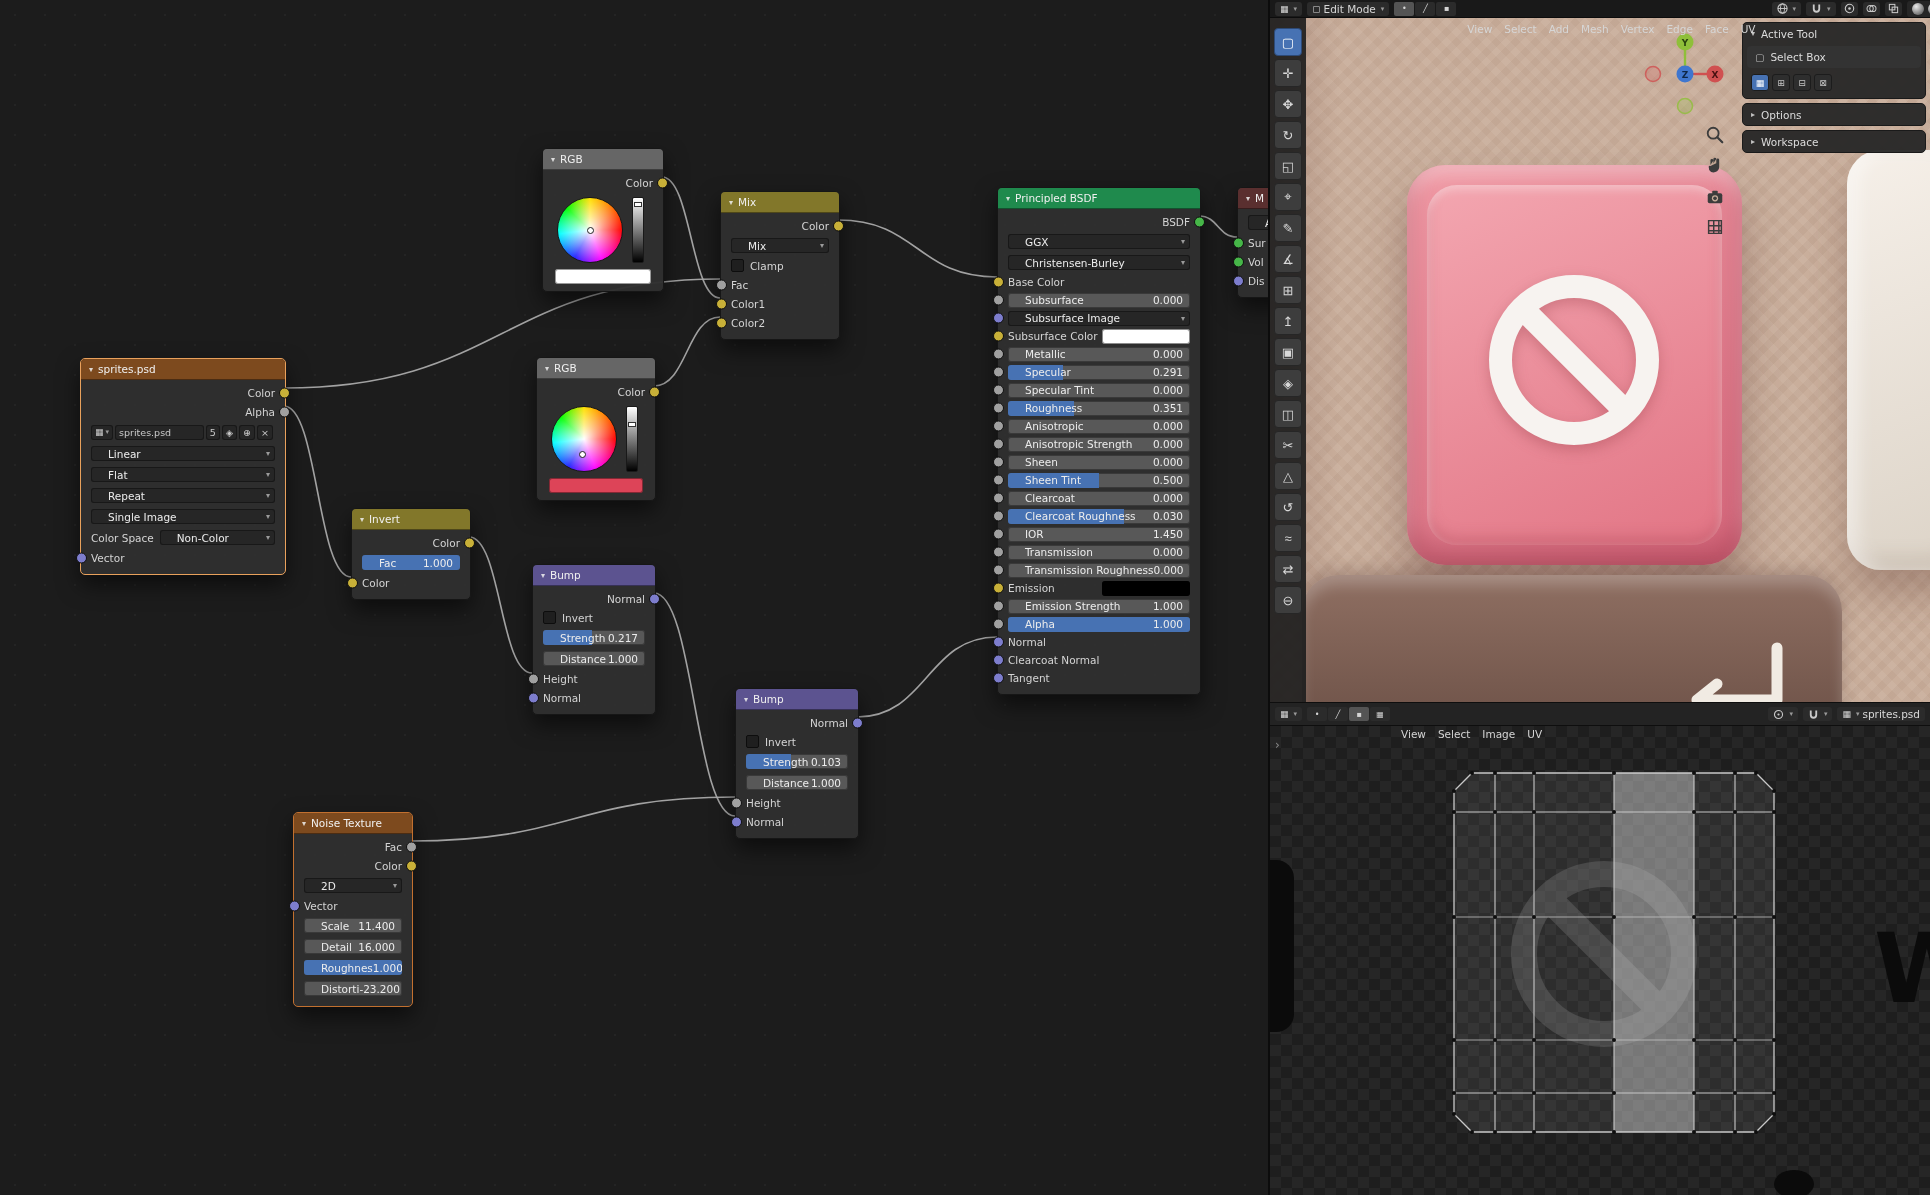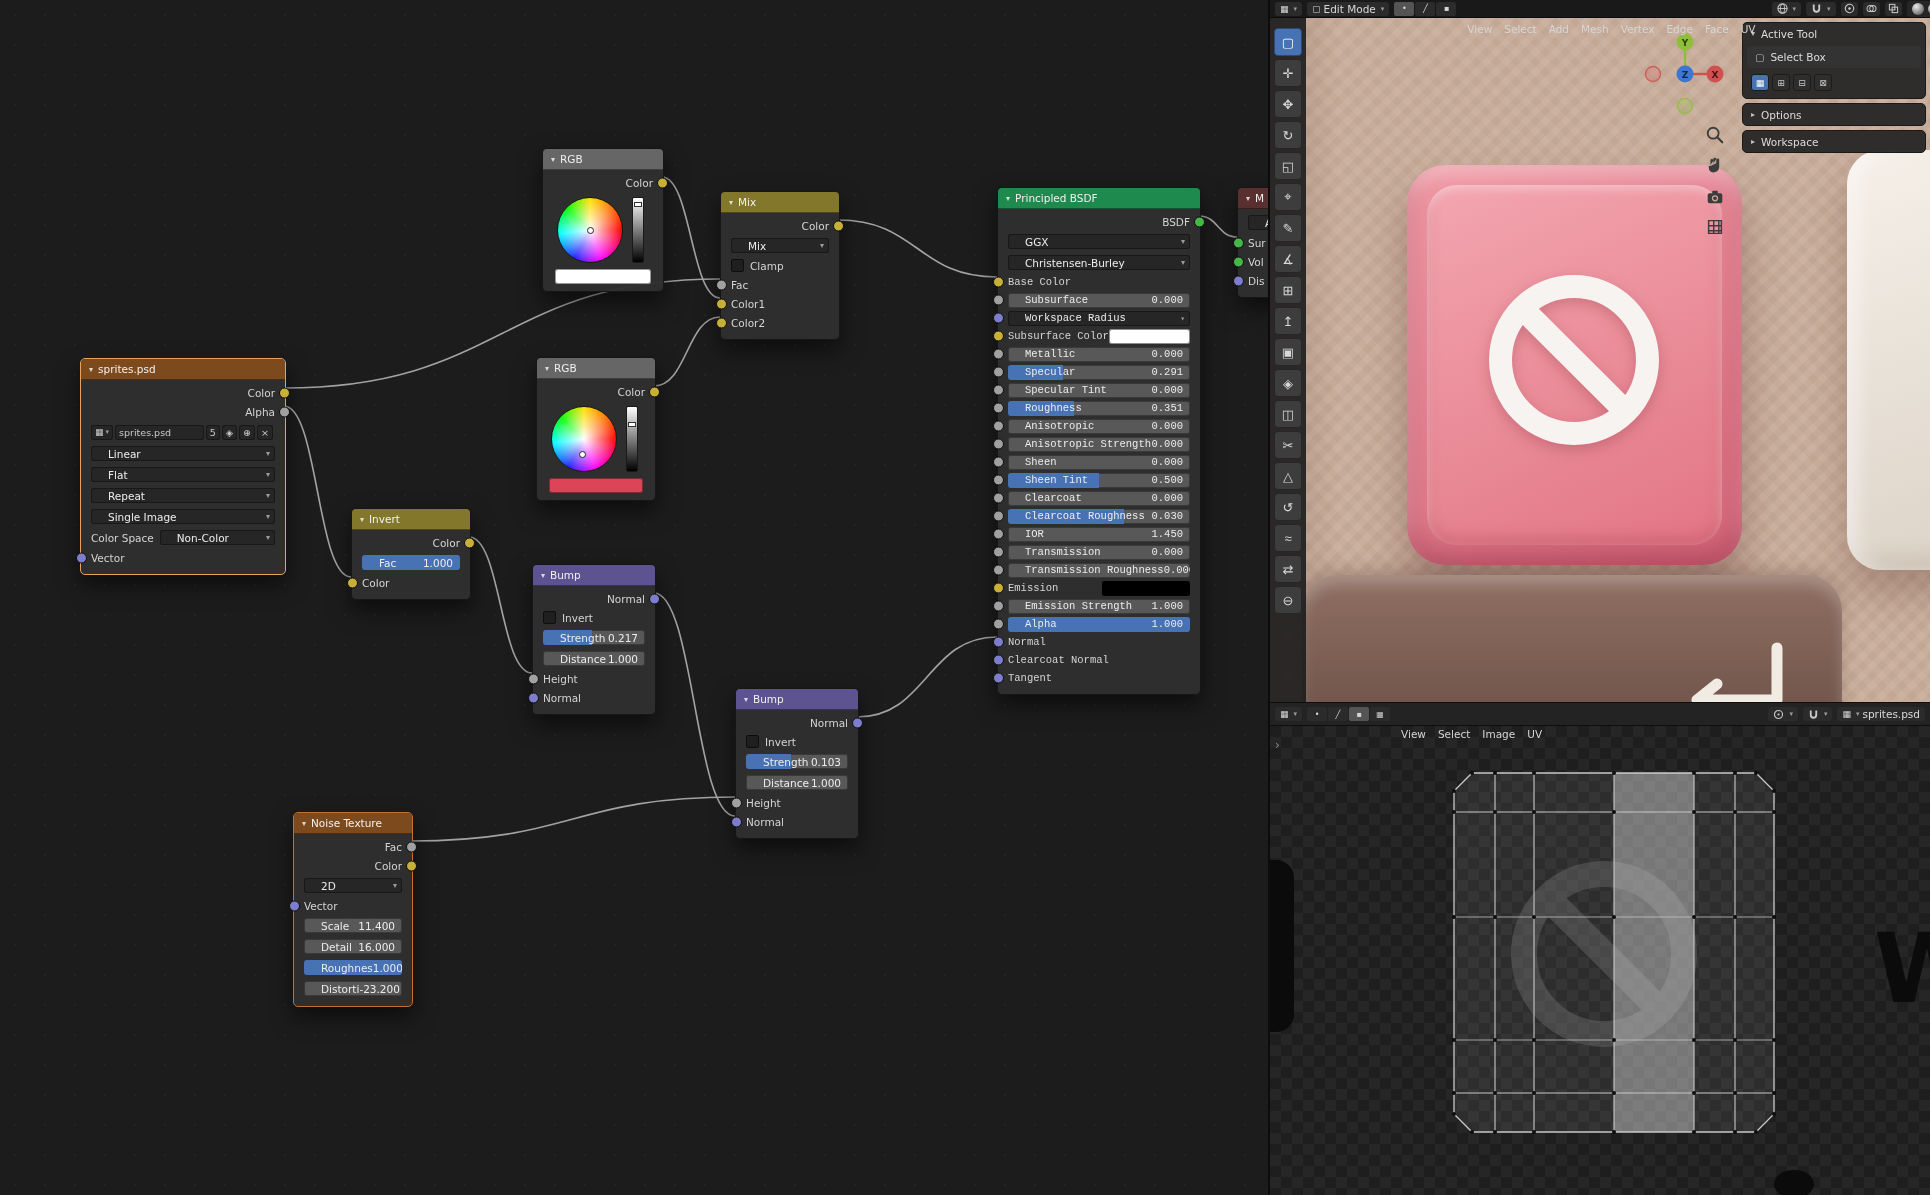--- a/index.html
+++ b/index.html
@@ -15,21 +15,21 @@
   .wire{fill:none;stroke:#aeaeae;stroke-width:1.6px;opacity:.92;}
   .node{position:absolute;z-index:2;background:rgba(47,47,47,.97);border:1px solid #161616;
         border-radius:5px;box-shadow:0 10px 22px rgba(0,0,0,.55);}
   .node.active{border-color:#e9a15c;}
   .node.sel{border-color:#c2702f;}
   .nhead{height:20px;display:flex;align-items:center;gap:5px;padding:0 8px;
          border-radius:4px 4px 0 0;color:#f0f0f0;border-bottom:1px solid rgba(0,0,0,.4);}
   .tri{font-size:8px;opacity:.85;}
   .nbody{position:relative;padding:3px 0 7px;}
   .row{position:relative;height:19px;display:flex;align-items:center;padding:0 10px;}
-  .h18{height:18px;font-family:Liberation Mono, monospace;} .h21{height:21px;} .h22{height:22px;}
+  .h18{height:18px;} .h21{height:21px;} .h22{height:22px;}
   .sock{position:absolute;top:50%;width:9px;height:9px;border-radius:50%;
         border:1px solid #0f0f0f;transform:translateY(-50%);}
   .sock.in{left:-5px;} .sock.out{right:-5px;}
   .sock-yellow{background:#c8b038;} .sock-gray{background:#a0a0a0;}
   .sock-purple{background:#7d7dcd;} .sock-green{background:#46b648;}
   .out-label{margin-left:auto;}
   .pwidget{flex:1;height:15px;border-radius:3px;position:relative;display:flex;
            align-items:center;overflow:hidden;background:#585858;
            box-shadow:inset 0 0 0 1px rgba(0,0,0,.35);}
   .fillbar{position:absolute;left:0;top:0;bottom:0;background:#4772b3;}
@@ -526,21 +526,21 @@
                 <span class="wval">0.000</span>
               </div>
 
             </div>
 
             <div class="row h18 prow k-drop">
               <span class="sock in sock-purple"></span>
 
               <div class="pwidget">
                 <div class="fillbar"></div>
-                <span class="wlbl">Workspace Radius</span>
+                <span class="wlbl">Subsurface Image</span>
 
               </div>
 
             </div>
 
             <div class="row h18 prow k-swatch">
               <span class="sock in sock-yellow"></span>
               <span class="plbl">Subsurface Color</span>
 
               <div class="cswatch" style="background: rgb(255, 255, 255);"></div>

